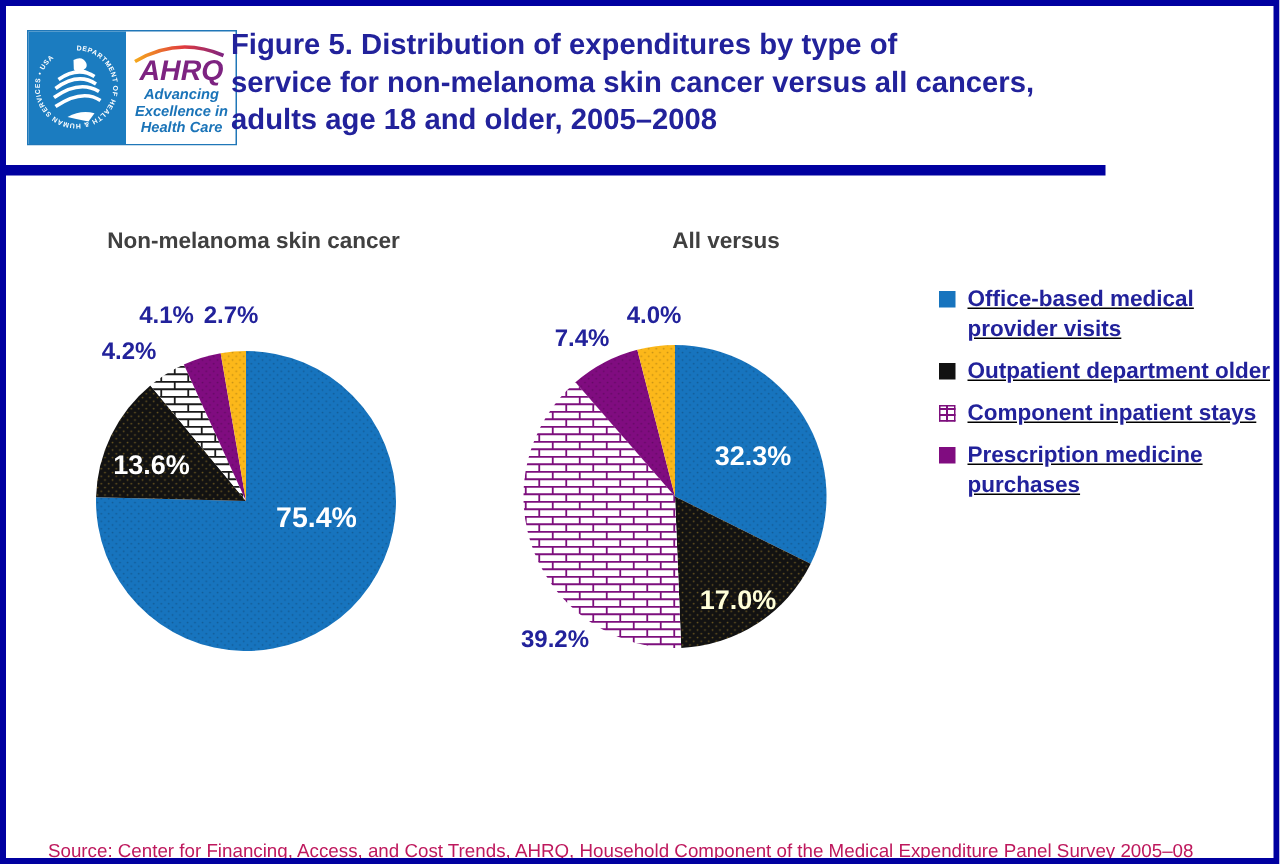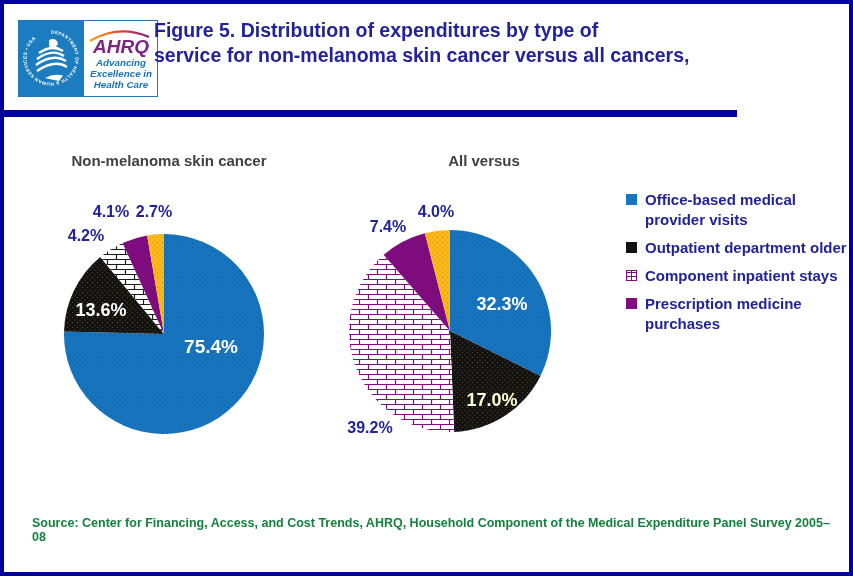--- a/index.html
+++ b/index.html
@@ -19,31 +19,31 @@
   .pie-title{
     position:absolute;top:148px;width:250px;text-align:center;
     color:#404040;font-weight:bold;font-size:15px;
   }
   #pie-title-left{left:40px;}
   #pie-title-right{left:355px;}
   
   #charts-canvas{position:absolute;left:0;top:0;width:853px;height:576px;}
   
   #legend{position:absolute;left:622px;top:186px;width:228px;}
-  .legend-item{display:flex;align-items:flex-start;margin-bottom:8px;}
+  .legend-item{display:flex;align-items:flex-start;margin-bottom:8px;text-decoration:underline;}
   .legend-swatch{
     flex:0 0 auto;width:11px;height:11px;margin:4px 8px 0 0;display:inline-block;
   }
   .legend-label{
     color:#22229B;font-weight:bold;font-size:15px;line-height:20px;
   }
   
   #source-note{
-    position:absolute;left:28px;top:512px;width:800px;
-    color:#15803d;font-size:12.5px;font-weight:bold;
+    position:absolute;left:28px;top:556px;width:800px;
+    color:#be185d;font-size:12.5px;
   }
 </style>
 </head>
 <body>
 
 <div id="page">
 
   <div id="logo-wrap">
     <svg width="140" height="77" viewBox="0 0 140 77">
       <defs>
@@ -73,20 +73,21 @@
         <text x="103" y="46">Advancing</text>
         <text x="103" y="57">Excellence in</text>
         <text x="103" y="68">Health Care</text>
       </g>
     </svg>
   </div>
 
   <div id="figure-title">
     <div>Figure 5. Distribution of expenditures by type of</div>
     <div>service for non-melanoma skin cancer versus all cancers,</div>
+    <div>adults age 18 and older, 2005–2008</div>
   </div>
 
   <div id="header-rule"></div>
 
   <div id="pie-title-left" class="pie-title">Non-melanoma skin cancer</div>
   <div id="pie-title-right" class="pie-title">All versus</div>
 
   <svg id="charts-canvas" width="853" height="576" viewBox="0 0 853 576">
     <defs id="pie-defs">
         <pattern id="pat-0-0" patternUnits="userSpaceOnUse" width="5" height="5">

